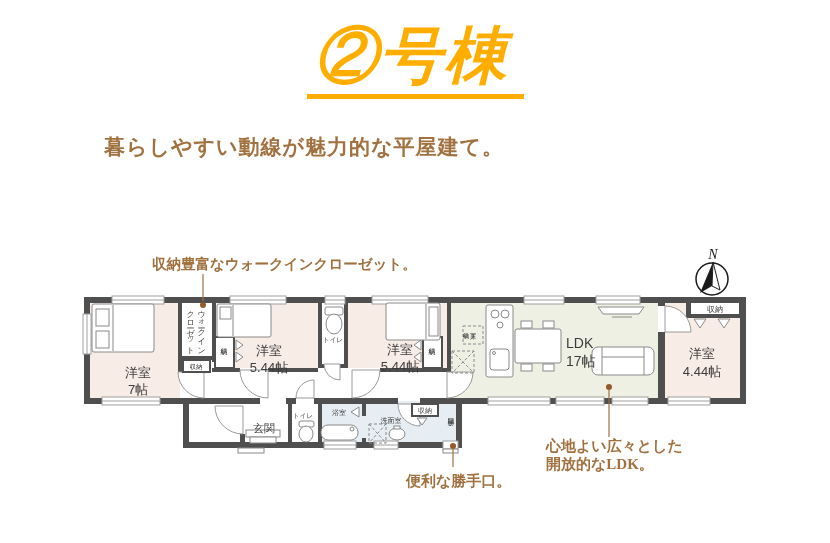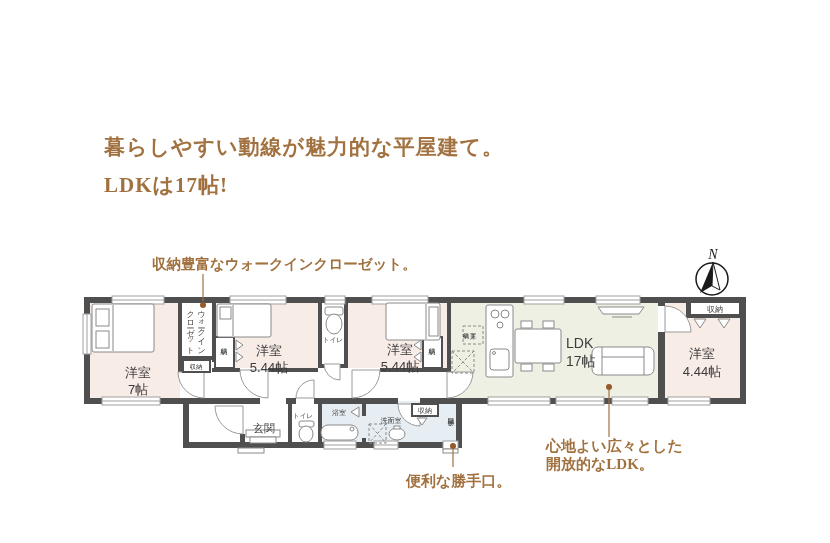--- a/index.html
+++ b/index.html
@@ -24,24 +24,26 @@
   .wline{stroke:#9f9f9f;stroke-width:1;}
   .wall{fill:#4F4F4F;}
   .cbox{fill:#ffffff;stroke:#4F4F4F;stroke-width:2;}
   .hang{fill:#ffffff;stroke:#8a8a8a;stroke-width:1;}
 </style>
 </head>
 <body>
 
 <div class="stage">
 
+  <div class="title-wrap">
+    <span class="title">②号棟</span>
+  </div>
 
   <div class="headline">
     <div>暮らしやすい動線が魅力的な平屋建て。</div>
-    <div>LDKは17帖!</div>
   </div>
 
   <svg width="830" height="543" viewBox="0 0 830 543">
 
     <g>
       <rect x="87" y="300" width="656" height="101" fill="#ffffff"></rect>
       <rect x="87" y="300" width="93" height="98" fill="#F8ECE7"></rect>
       <rect x="214" y="300" width="104" height="68" fill="#F8ECE7"></rect>
       <rect x="348" y="300" width="99" height="68" fill="#F8ECE7"></rect>
       <rect x="449" y="300" width="209" height="101" fill="#EEF0E4"></rect>

